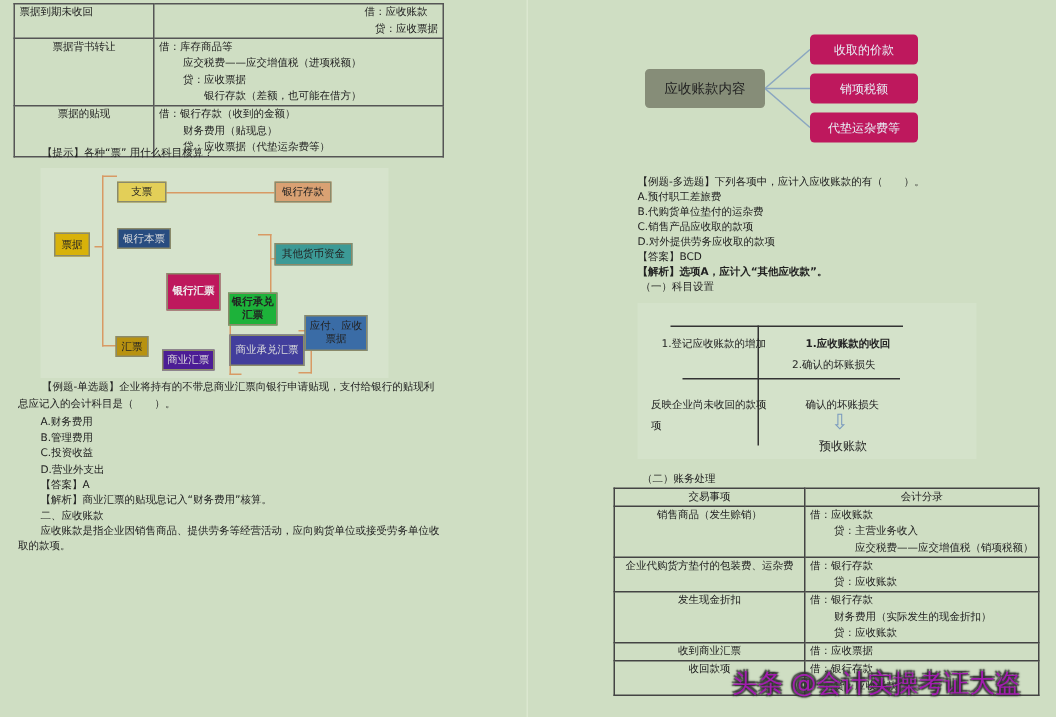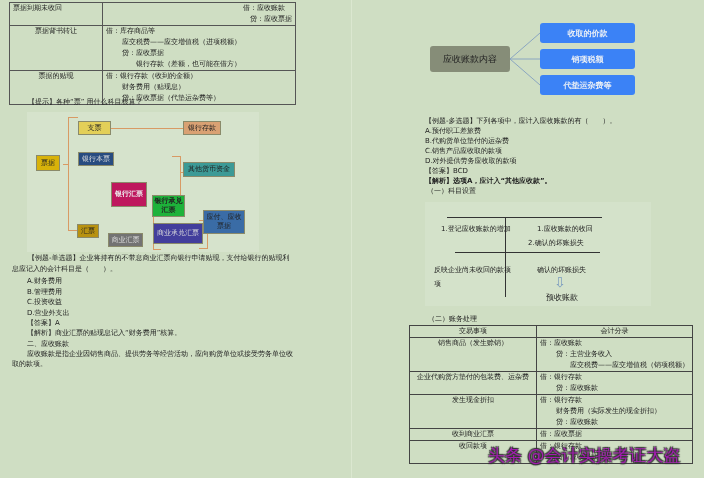--- a/index.html
+++ b/index.html
@@ -16,22 +16,22 @@
   .line{display:block;white-space:nowrap;}
   .txt{position:absolute;white-space:nowrap;font-size:7px;line-height:10px;}
   
   .diag{position:absolute;left:27px;top:112px;width:232px;height:140px;background:#d6e3cc;}
   .nd{position:absolute;font-size:7px;text-align:center;display:flex;align-items:center;justify-content:center;
       border:1px solid #8a8a6a;box-sizing:border-box;line-height:9px;}
   .br{position:absolute;border:1px solid #d89a64;}
   
   .mm-center{position:absolute;left:430px;top:46px;width:80px;height:26px;background:#868d78;border-radius:3px;
       color:#222;font-size:9px;display:flex;align-items:center;justify-content:center;}
-  .mm-leaf{position:absolute;left:540px;width:95px;height:20px;background:#3b82f6;border-radius:3px;color:#e8eef6;
-      font-size:8px;display:flex;align-items:center;justify-content:center;font-weight:bold;}
+  .mm-leaf{position:absolute;left:540px;width:72px;height:20px;background:#be185d;border-radius:3px;color:#e8eef6;
+      font-size:8px;display:flex;align-items:center;justify-content:center;}
   
   table.bt{border-collapse:collapse;position:absolute;left:409px;top:325px;width:284px;font-size:7px;line-height:11px;}
   table.bt td{border:1px solid #444;padding:0 3px;vertical-align:top;}
   .watermark{position:absolute;left:488px;top:444px;font-size:17px;color:#a21caf;letter-spacing:0px;
       text-shadow:1px 1px 1px #333,-1px -1px 1px #333,1px -1px 1px #333,-1px 1px 1px #333;white-space:nowrap;}
 </style>
 </head>
 <body>
 
 <div class="divider"></div>
@@ -77,21 +77,21 @@
   <div class="br" style="left:126px;top:103px;width:7px;height:33px;border-right:none;"></div>
   <div class="br" style="left:172px;top:108px;width:8px;height:27px;border-left:none;"></div>
 
   <div class="nd" style="left:9px;top:43px;width:24px;height:16px;background:#d8b20a;">票据</div>
   <div class="nd" style="left:51px;top:9px;width:33px;height:14px;background:#e3cf58;">支票</div>
   <div class="nd" style="left:156px;top:9px;width:38px;height:14px;background:#d9a173;">银行存款</div>
   <div class="nd" style="left:51px;top:40px;width:36px;height:14px;background:#284c80;color:#ddd;">银行本票</div>
   <div class="nd" style="left:156px;top:50px;width:52px;height:15px;background:#3c9a96;">其他货币资金</div>
   <div class="nd" style="left:84px;top:70px;width:36px;height:25px;background:#be185d;color:#eee;font-weight:bold;">银行汇票</div>
   <div class="nd" style="left:50px;top:112px;width:22px;height:14px;background:#b89210;">汇票</div>
-  <div class="nd" style="left:81px;top:121px;width:35px;height:14px;background:#737373;color:#ddd;">商业汇票</div>
+  <div class="nd" style="left:81px;top:121px;width:35px;height:14px;background:#4c1d95;color:#ddd;">商业汇票</div>
   <div class="nd" style="left:125px;top:83px;width:33px;height:22px;background:#1db23a;font-weight:bold;">银行承兑汇票</div>
   <div class="nd" style="left:126px;top:111px;width:50px;height:21px;background:#423e9c;color:#ddd;">商业承兑汇票</div>
   <div class="nd" style="left:176px;top:98px;width:42px;height:24px;background:#3a6ca6;">应付、应收票据</div>
 </div>
 
 <div class="txt" style="left:28px;top:253px;">【例题-单选题】企业将持有的不带息商业汇票向银行申请贴现，支付给银行的贴现利</div>
 <div class="txt" style="left:12px;top:264px;">息应记入的会计科目是（　　）。</div>
 <div class="txt" style="left:27px;top:276px;">A.财务费用</div>
 <div class="txt" style="left:27px;top:287px;">B.管理费用</div>
 <div class="txt" style="left:27px;top:297px;">C.投资收益</div>
@@ -119,21 +119,21 @@
 <div class="txt" style="left:425px;top:156px;">D.对外提供劳务应收取的款项</div>
 <div class="txt" style="left:425px;top:166px;">【答案】BCD</div>
 <div class="txt" style="left:425px;top:176px;font-weight:bold;">【解析】选项A，应计入“其他应收款”。</div>
 <div class="txt" style="left:427px;top:186px;">（一）科目设置</div>
 
 <div class="abs" style="left:425px;top:202px;width:226px;height:104px;background:#d4e2ca;">
   <div class="abs" style="left:22px;top:15px;width:155px;height:1px;background:#333;"></div>
   <div class="abs" style="left:80px;top:15px;width:1px;height:80px;background:#333;"></div>
   <div class="abs" style="left:30px;top:50px;width:145px;height:1px;background:#333;"></div>
   <div class="txt" style="left:16px;top:22px;">1.登记应收账款的增加</div>
-  <div class="txt" style="left:112px;top:22px;">1.应收账款的收回</div>
+  <div class="txt" style="left:112px;top:22px;font-weight:bold;">1.应收账款的收回</div>
   <div class="txt" style="left:103px;top:36px;">2.确认的坏账损失</div>
   <div class="txt" style="left:9px;top:63px;">反映企业尚未收回的款项</div>
   <div class="txt" style="left:9px;top:77px;">项</div>
   <div class="txt" style="left:112px;top:63px;">确认的坏账损失</div>
   <div class="abs" style="left:129px;top:73px;color:#7a9bbf;font-size:14px;line-height:14px;">⇩</div>
   <div class="txt" style="left:121px;top:91px;font-size:8px;">预收账款</div>
 </div>
 
 <div class="txt" style="left:428px;top:314px;">（二）账务处理</div>
 

